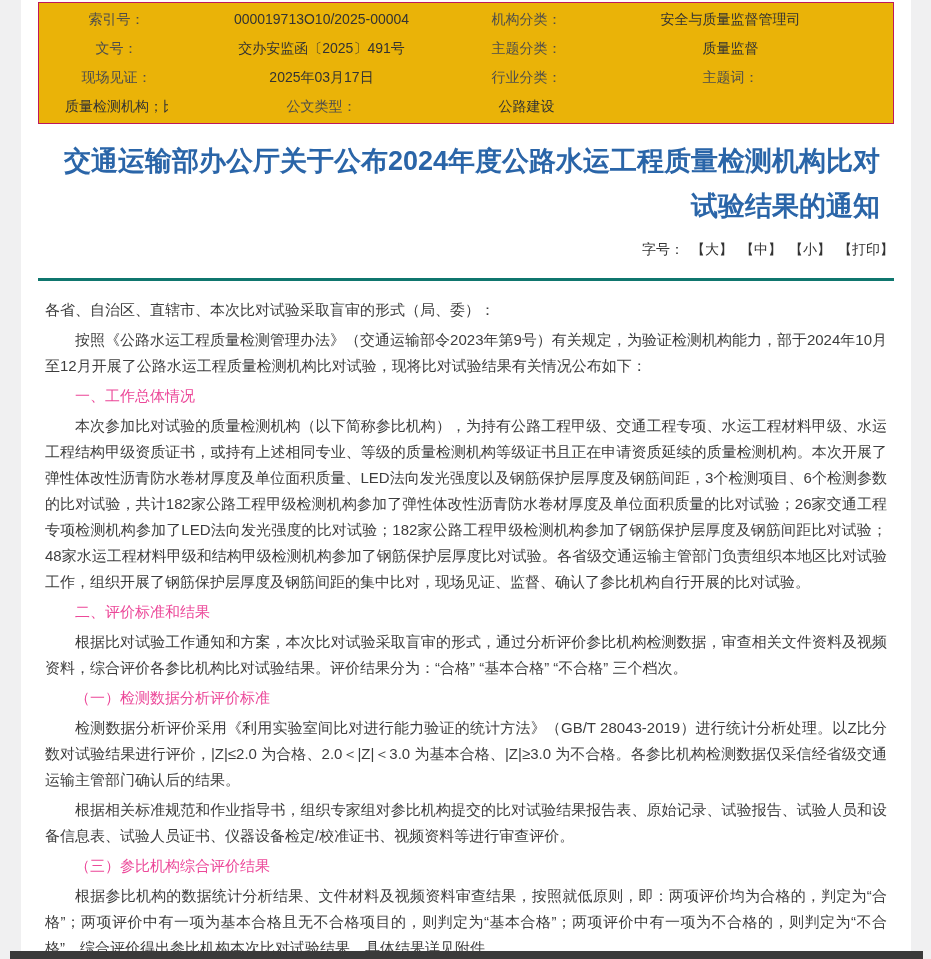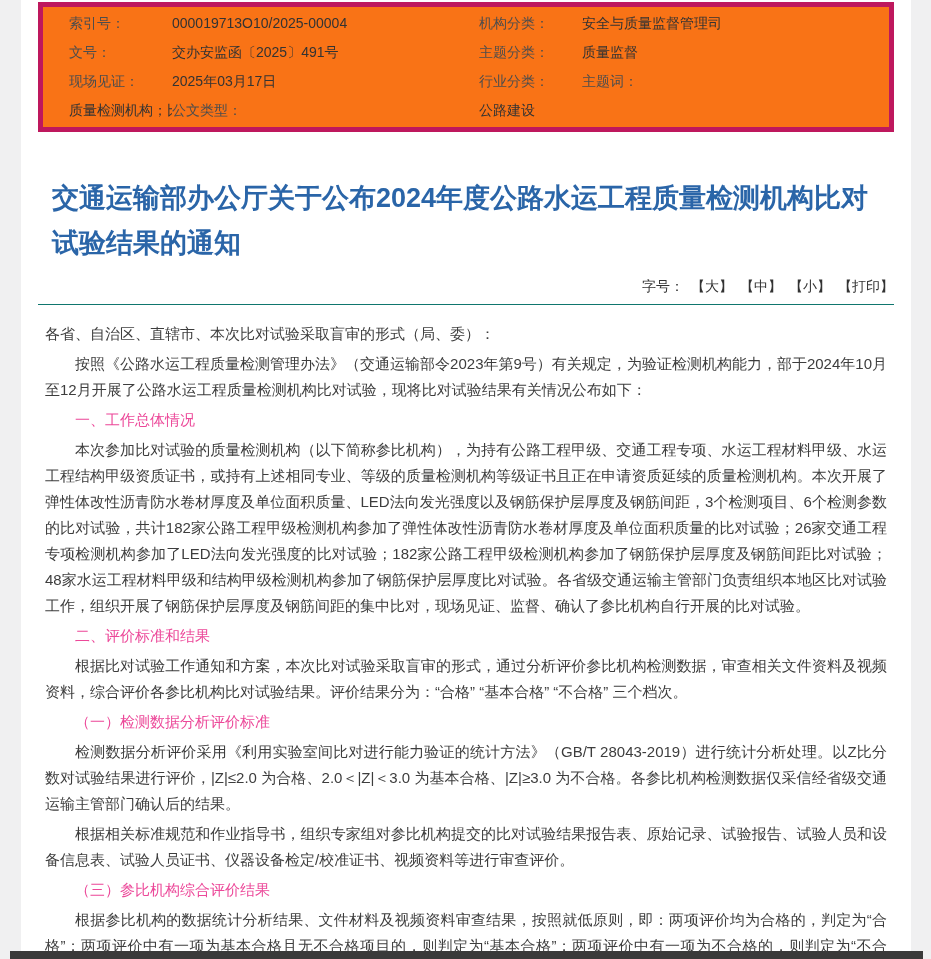--- a/index.html
+++ b/index.html
@@ -18,50 +18,51 @@
     position:absolute;
     left:21px; top:0;
     width:890px; height:959px;
     background:#ffffff;
   }
   .inner { padding:0 17px; }
 
   
   .meta-table {
     margin-top:2px;
-    border:5px solid #be185d;
-    background:#f97316;
+    border:1px solid #be185d;
+    background:#eab308;
     display:grid;
     grid-template-columns:103px 307px 103px 1fr;
     padding:2px 10px 2px 26px;
+    text-align:center;
   }
   .meta-cell {
     font-size:14px;
     line-height:29px;
     color:#333333;
     white-space:nowrap;
     overflow:hidden;
   }
   .meta-cell.lbl { color:#4d4d4d; }
 
   
   .doc-title {
-    margin:44px 14px 0;
-    text-align:left;
+    margin:15px 14px 0;
+    text-align:right;
     color:#2a65a8;
     font-size:27px;
     font-weight:bold;
     line-height:45px;
   }
 
   
   .toolbar {
     margin-top:12px;
-    padding-bottom:8px;
-    border-bottom:1px solid #0f766e;
+    padding-bottom:19px;
+    border-bottom:3px solid #0f766e;
     text-align:right;
     font-size:14px;
     color:#333333;
   }
   .toolbar .tool-label { color:#333333; }
   .toolbar .tool-btn {
     margin-left:7px;
     cursor:pointer;
     color:#333333;
   }

